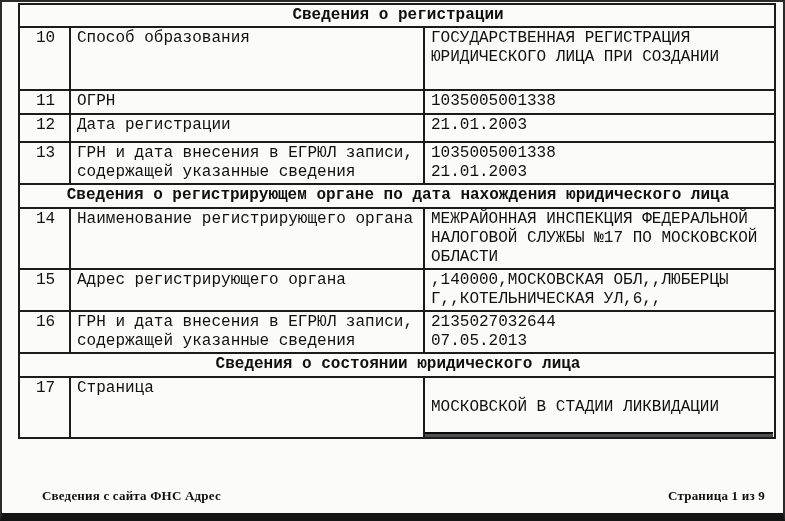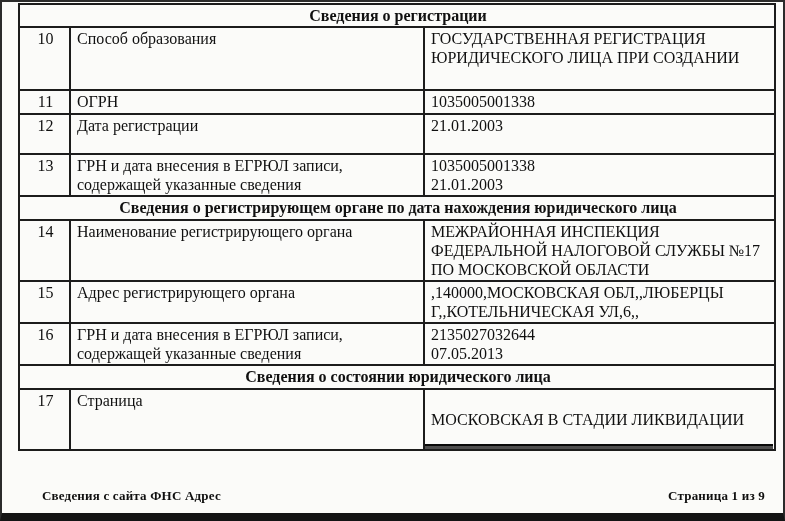--- a/index.html
+++ b/index.html
@@ -15,20 +15,21 @@
     border-bottom: 8px solid #141414;
     font-family: "Liberation Serif", "DejaVu Serif", serif;
     color: #101010;
     overflow: hidden;
   }
   table.doc-table {
     border-collapse: collapse;
     table-layout: fixed;
     width: 756px;
     margin: 1px 0 0 16px;
+    font-family: Liberation Mono, monospace;
   }
   table.doc-table td {
     border: 2px solid #1c1c1c;
     vertical-align: top;
     font-size: 16px;
     line-height: 19px;
     padding: 1px 4px 1px 6px;
     overflow: hidden;
   }
   td.section-header {
@@ -85,21 +86,21 @@
       <tr style="height:63px">
         <td class="num">10</td>
         <td class="label">Способ образования</td>
         <td class="value">ГОСУДАРСТВЕННАЯ РЕГИСТРАЦИЯ ЮРИДИЧЕСКОГО ЛИЦА ПРИ СОЗДАНИИ</td>
       </tr>
       <tr style="height:24px">
         <td class="num">11</td>
         <td class="label">ОГРН</td>
         <td class="value">1035005001338</td>
       </tr>
-      <tr style="height:40px">
+      <tr style="height:28px">
         <td class="num">12</td>
         <td class="label">Дата регистрации</td>
         <td class="value">21.01.2003</td>
       </tr>
       <tr style="height:42px">
         <td class="num">13</td>
         <td class="label">ГРН и дата внесения в ЕГРЮЛ записи, содержащей указанные сведения</td>
         <td class="value">1035005001338
 21.01.2003</td>
       </tr>
@@ -124,21 +125,21 @@
 07.05.2013</td>
       </tr>
 
       <tr style="height:24px">
         <td colspan="3" class="section-header">Сведения о состоянии юридического лица</td>
       </tr>
       <tr style="height:22px">
         <td class="num">17</td>
         <td class="label">Страница</td>
         <td class="value rel">
-          <span>МОСКОВСКАЯ В СТАДИИ ЛИКВИДАЦИИ</span>
+          <span>МОСКОВСКОЙ В СТАДИИ ЛИКВИДАЦИИ</span>
           <div class="marker-bar"></div>
         </td>
       </tr>
     </tbody>
   </table>
 
   <div class="footer">
     <span>Сведения с сайта ФНС Адрес</span>
     <span>Страница 1 из 9</span>
   </div>

